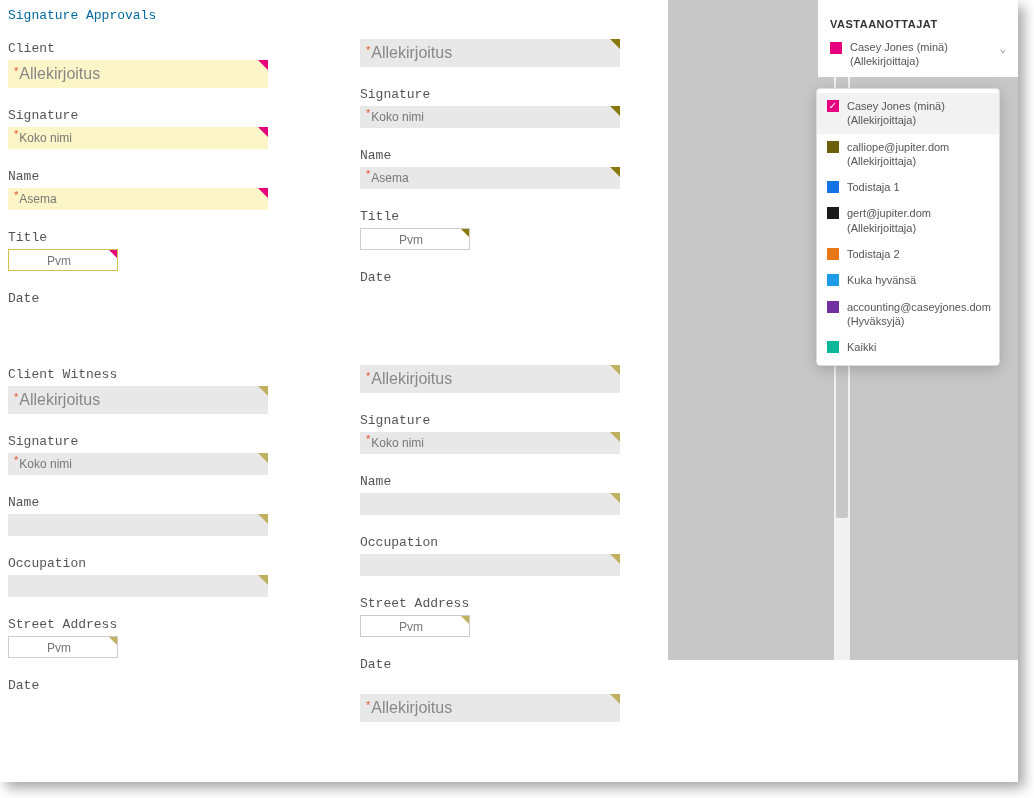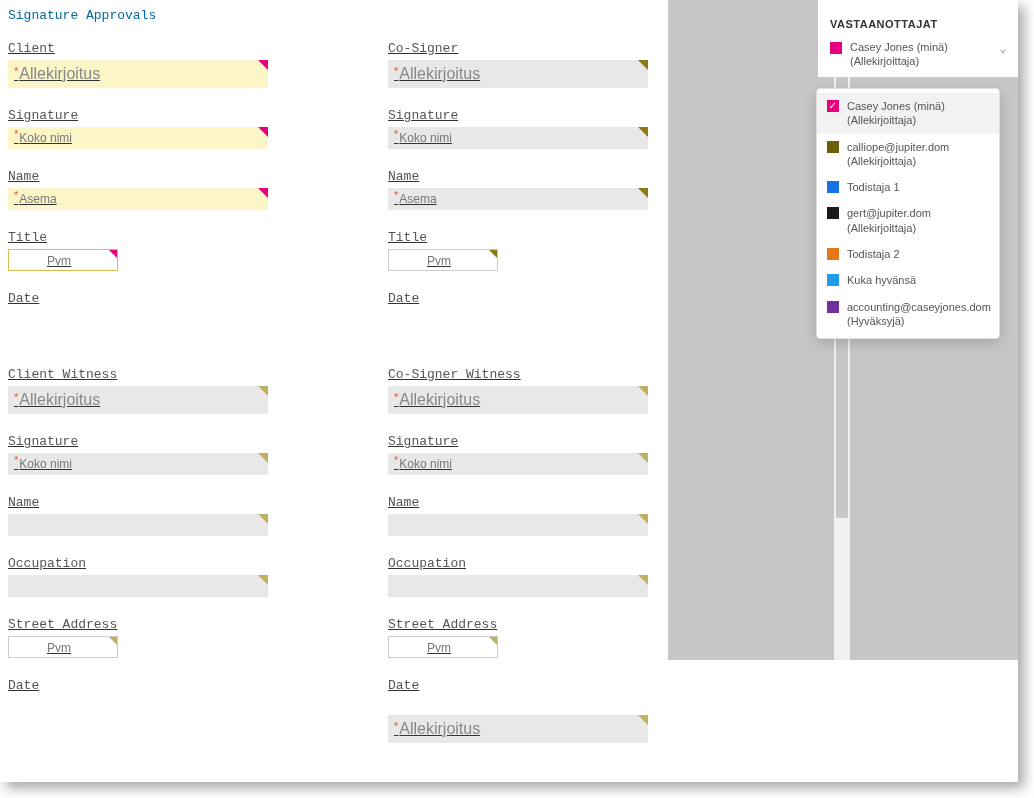--- a/index.html
+++ b/index.html
@@ -31,22 +31,21 @@
       width: 660px;
     }
     .page-title {
       font-family: "Courier New", monospace;
       font-size: 13px;
       color: #0369a1;
       margin-bottom: 16px;
     }
     .columns {
       display: flex;
-      gap: 120px;
-      text-decoration: underline;
+      gap: 92px;
     }
     .col {
       width: 260px;
     }
     .section-label {
       font-family: "Courier New", monospace;
       font-size: 13px;
       color: #555;
       margin-bottom: 4px;
       margin-top: 2px;
@@ -306,20 +305,26 @@
         <span>Kuka hyvänsä</span>
       </div>
     </div>
     <div class="dd-item">
       <div class="swatch sw-purple"></div>
       <div class="dd-text">
         <span>accounting@caseyjones.dom</span>
         <span class="sub">(Hyväksyjä)</span>
       </div>
     </div>
+    <div class="dd-item">
+      <div class="swatch sw-teal"></div>
+      <div class="dd-text">
+        <span>Kaikki</span>
+      </div>
+    </div>
   </div>
 
   <div class="doc-area">
     <div class="page-title">Signature Approvals</div>
 
     <div class="columns">
 
       <div class="col">
         <div class="section-label">Client</div>
         <div class="field-box sig owner-magenta">
@@ -338,21 +343,20 @@
         </div>
         <div class="section-label">Title</div>
         <div class="field-box date owner-magenta">
           <span class="label-text">Pvm</span>
           <div class="corner" style="border-color: transparent #e6007e transparent transparent;"></div>
         </div>
         <div class="section-label">Date</div>
       </div>
 
       <div class="col">
-        <div class="section-label">Co-Signer</div>
         <div class="field-box sig owner-olive">
           <span class="star">*</span><span class="label-text">Allekirjoitus</span>
           <div class="corner"></div>
         </div>
         <div class="section-label">Signature</div>
         <div class="field-box owner-olive">
           <span class="star">*</span><span class="label-text">Koko nimi</span>
           <div class="corner"></div>
         </div>
         <div class="section-label">Name</div>
@@ -395,21 +399,20 @@
         </div>
         <div class="section-label">Street Address</div>
         <div class="field-box date owner-grey">
           <span class="label-text">Pvm</span>
           <div class="corner"></div>
         </div>
         <div class="section-label">Date</div>
       </div>
 
       <div class="col">
-        <div class="section-label">Co-Signer Witness</div>
         <div class="field-box sig owner-grey">
           <span class="star">*</span><span class="label-text">Allekirjoitus</span>
           <div class="corner"></div>
         </div>
         <div class="section-label">Signature</div>
         <div class="field-box owner-grey">
           <span class="star">*</span><span class="label-text">Koko nimi</span>
           <div class="corner"></div>
         </div>
         <div class="section-label">Name</div>

